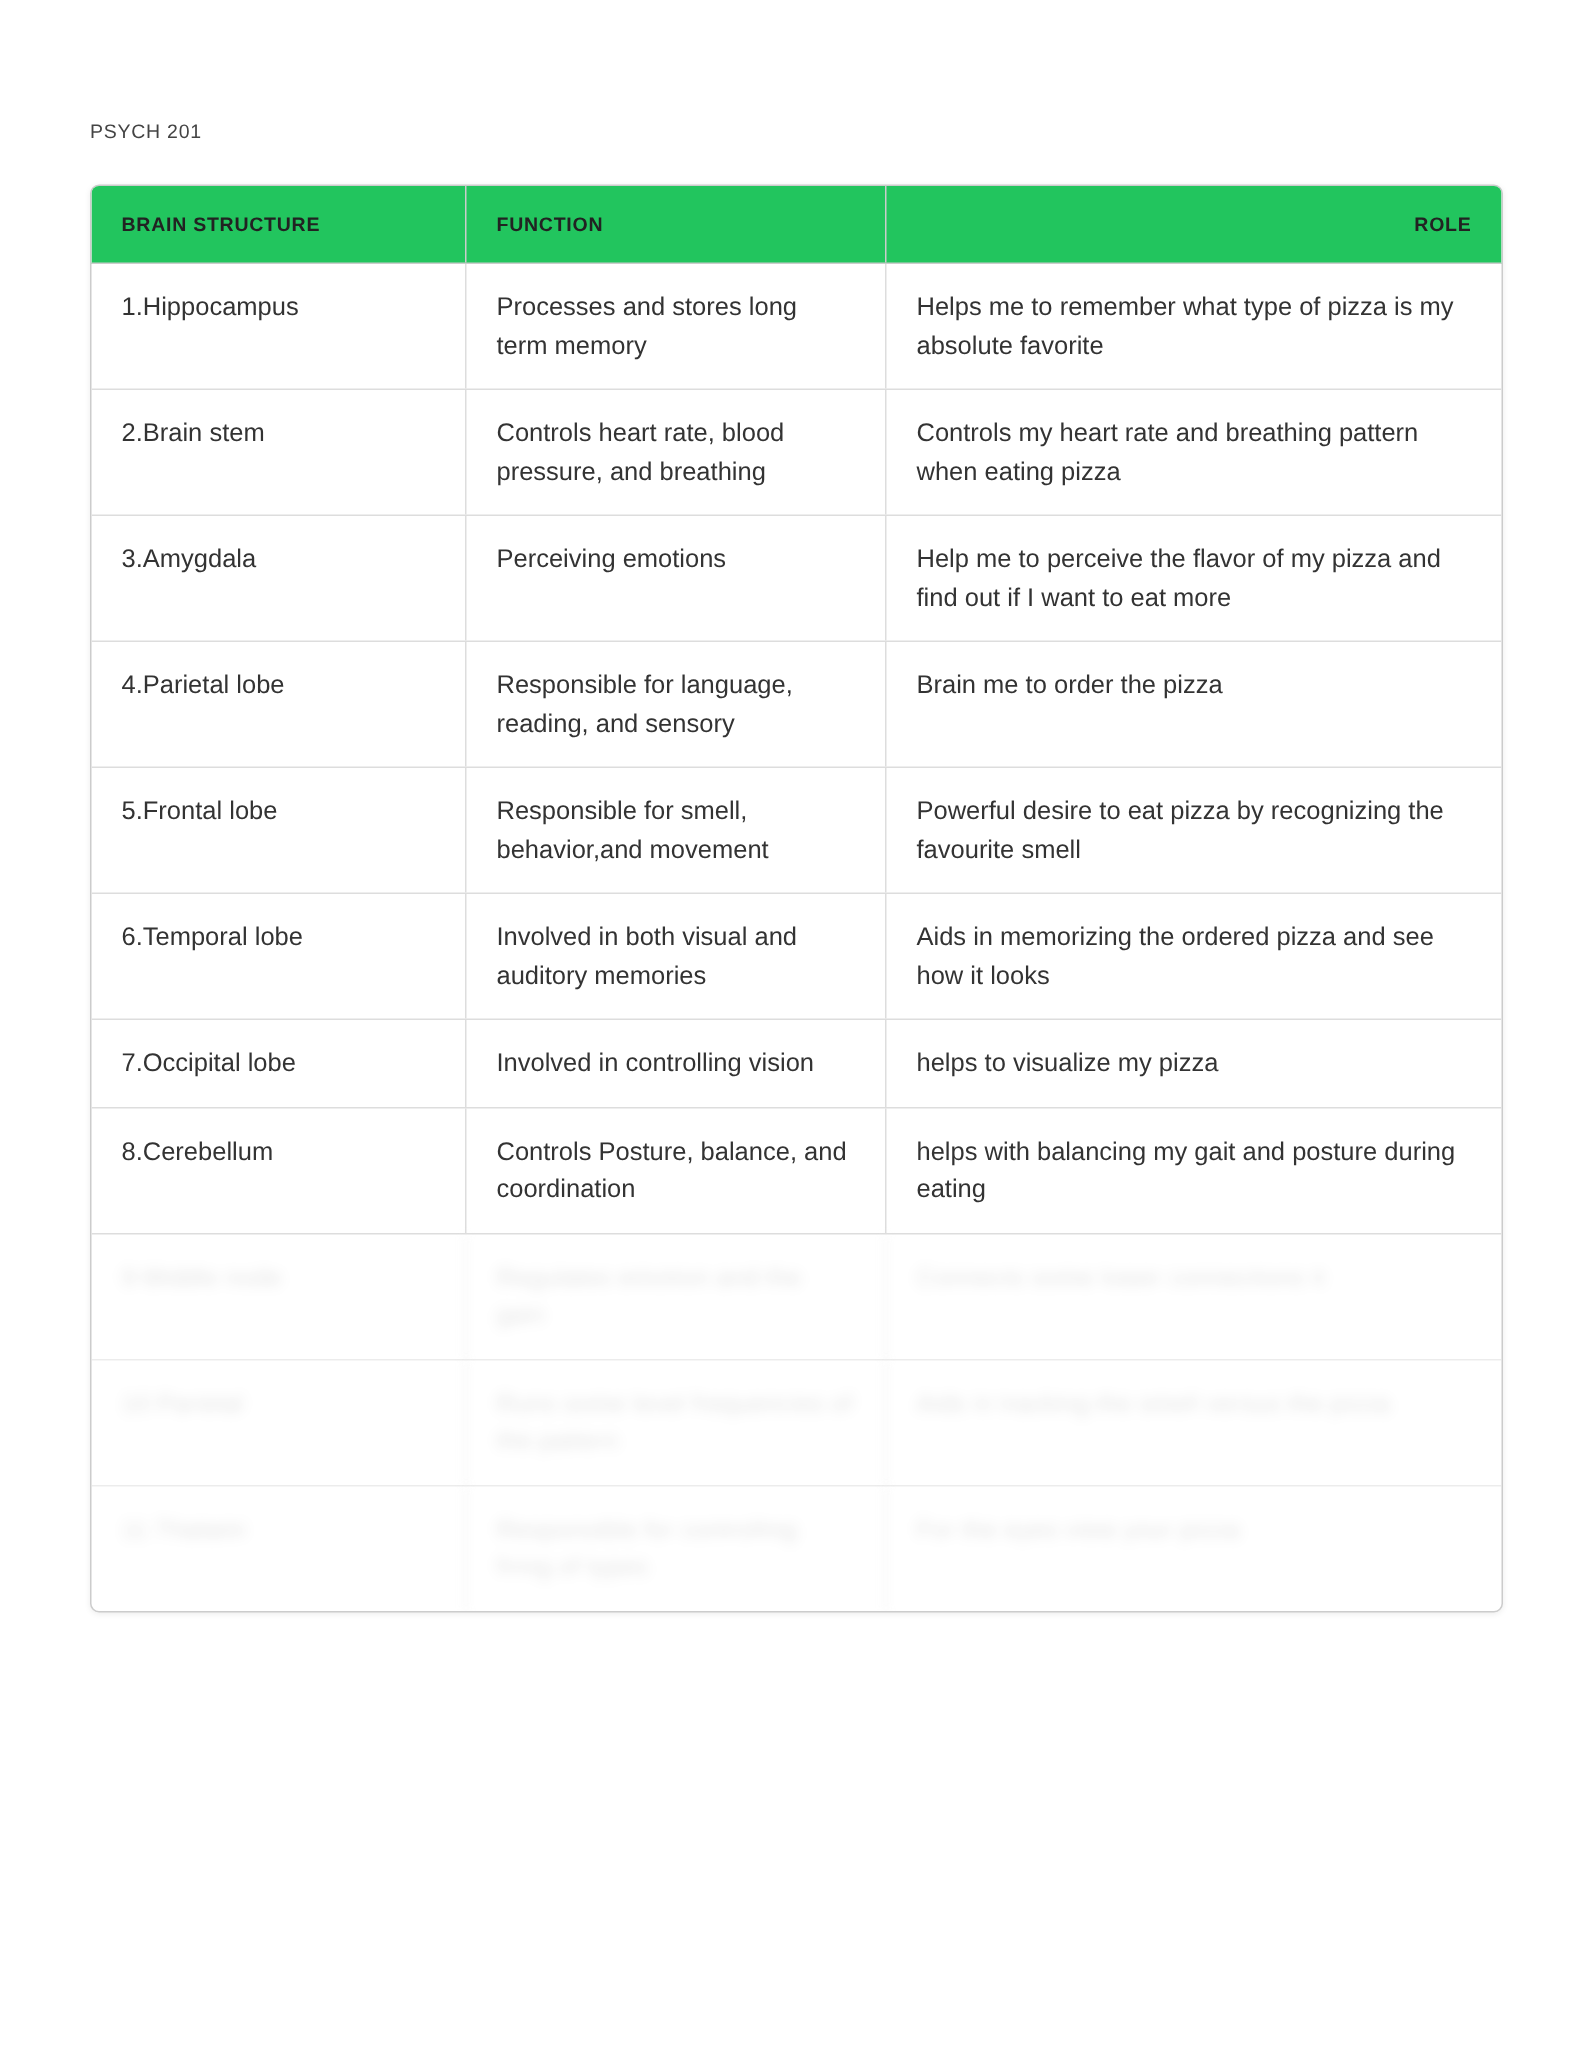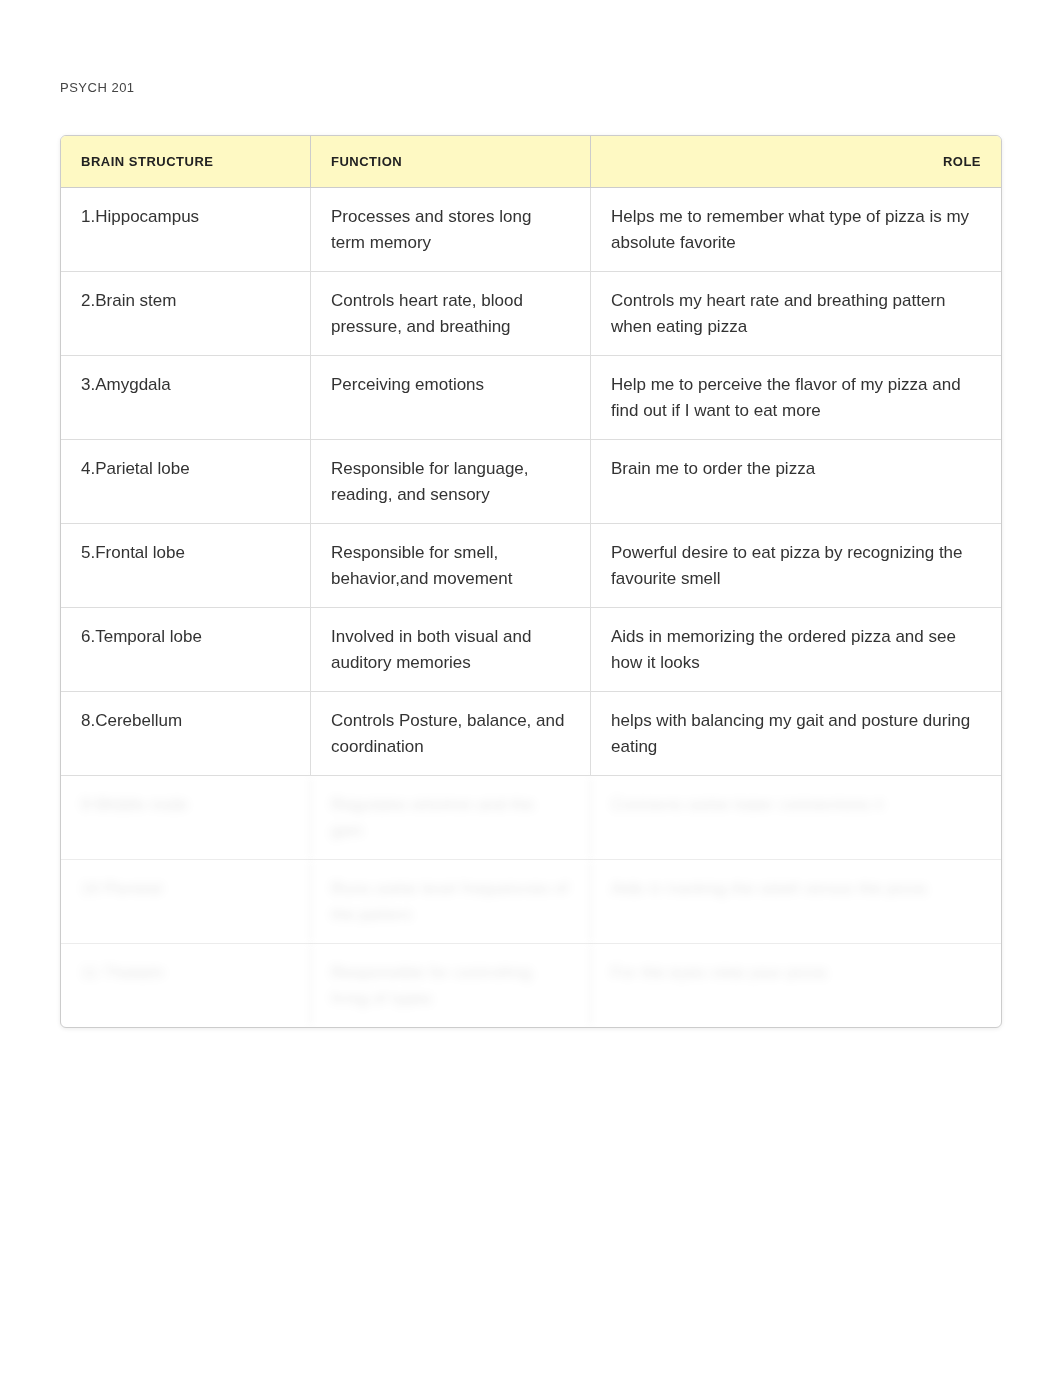--- a/index.html
+++ b/index.html
@@ -15,36 +15,36 @@
       color: #333;
       width: 1062px;
       min-height: 1377px;
       padding: 80px 60px;
     }
 
     .page-title {
       font-size: 13px;
       font-weight: normal;
       color: #444;
-      margin-bottom: 40px;
+      margin-bottom: 28px;
       letter-spacing: 0.5px;
     }
 
     .table-container {
       border: 1px solid #ccc;
       border-radius: 6px;
       overflow: hidden;
       background: #fff;
       box-shadow: 0 1px 4px rgba(0,0,0,0.08);
     }
 
     .table-header {
       display: grid;
       grid-template-columns: 250px 280px 1fr;
-      background: #fef9c3;
+      background: #22c55e;
       border-bottom: 1px solid #ccc;
     }
 
     .header-cell {
       padding: 18px 20px;
       font-weight: bold;
       font-size: 13px;
       letter-spacing: 0.5px;
       color: #222;
       border-right: 1px solid #ccc;
@@ -125,20 +125,25 @@
         <div class="table-cell">5.Frontal lobe</div>
         <div class="table-cell">Responsible for smell, behavior,and movement</div>
         <div class="table-cell">Powerful desire to eat pizza by recognizing the favourite smell</div>
       </div>
       <div class="table-row">
         <div class="table-cell">6.Temporal lobe</div>
         <div class="table-cell">Involved in both visual and auditory memories</div>
         <div class="table-cell">Aids in memorizing the ordered pizza and see how it looks</div>
       </div>
       <div class="table-row">
+        <div class="table-cell">7.Occipital lobe</div>
+        <div class="table-cell">Involved in controlling vision</div>
+        <div class="table-cell">helps to visualize my pizza</div>
+      </div>
+      <div class="table-row">
         <div class="table-cell">8.Cerebellum</div>
         <div class="table-cell">Controls Posture, balance, and coordination</div>
         <div class="table-cell">helps with balancing my gait and posture during eating</div>
       </div>
       <div class="table-row blurred-row">
         <div class="table-cell">9.Middle node</div>
         <div class="table-cell">Regulates emotion and the gain</div>
         <div class="table-cell">Connects some lower connections it</div>
       </div>
       <div class="table-row blurred-row">

